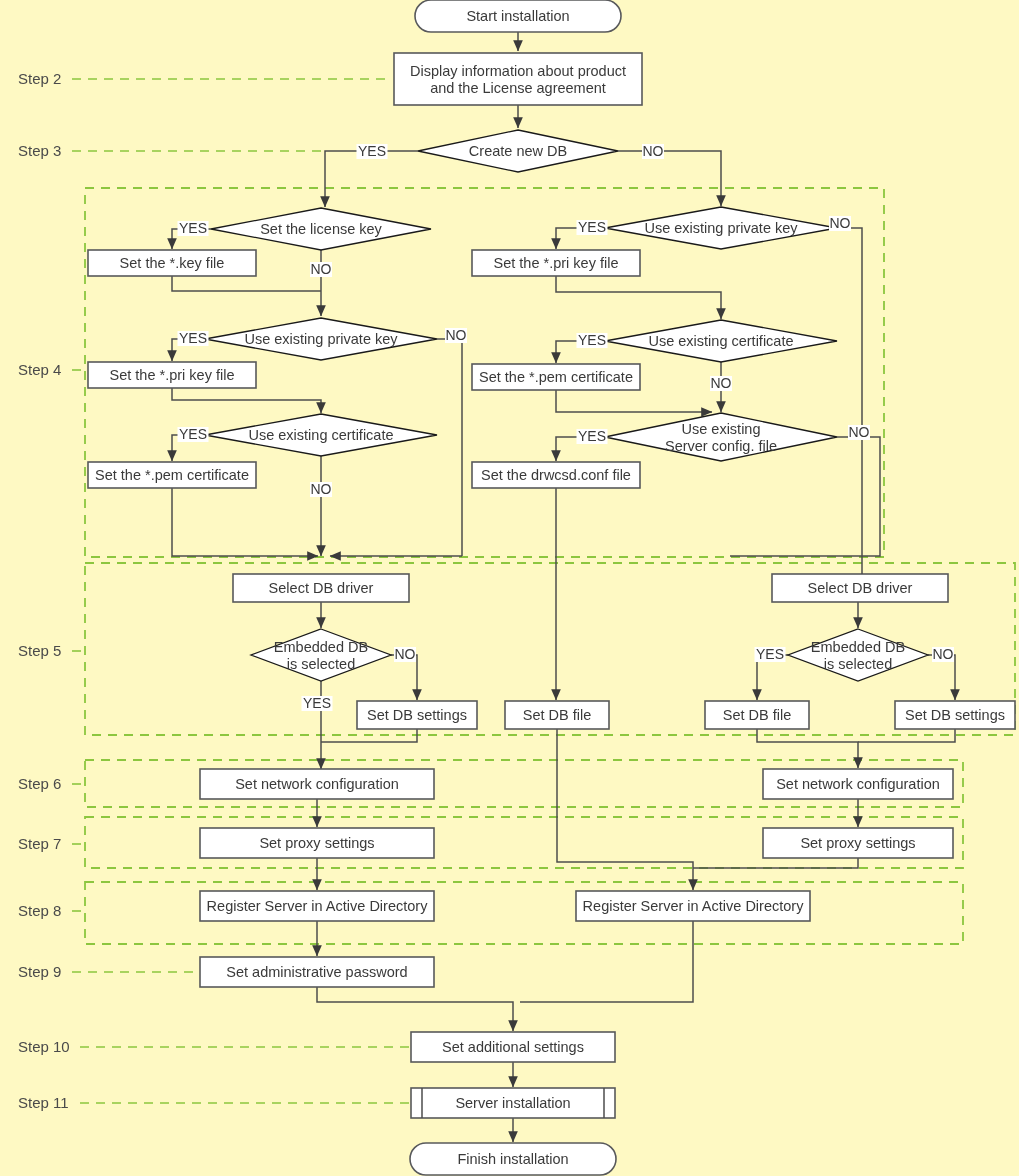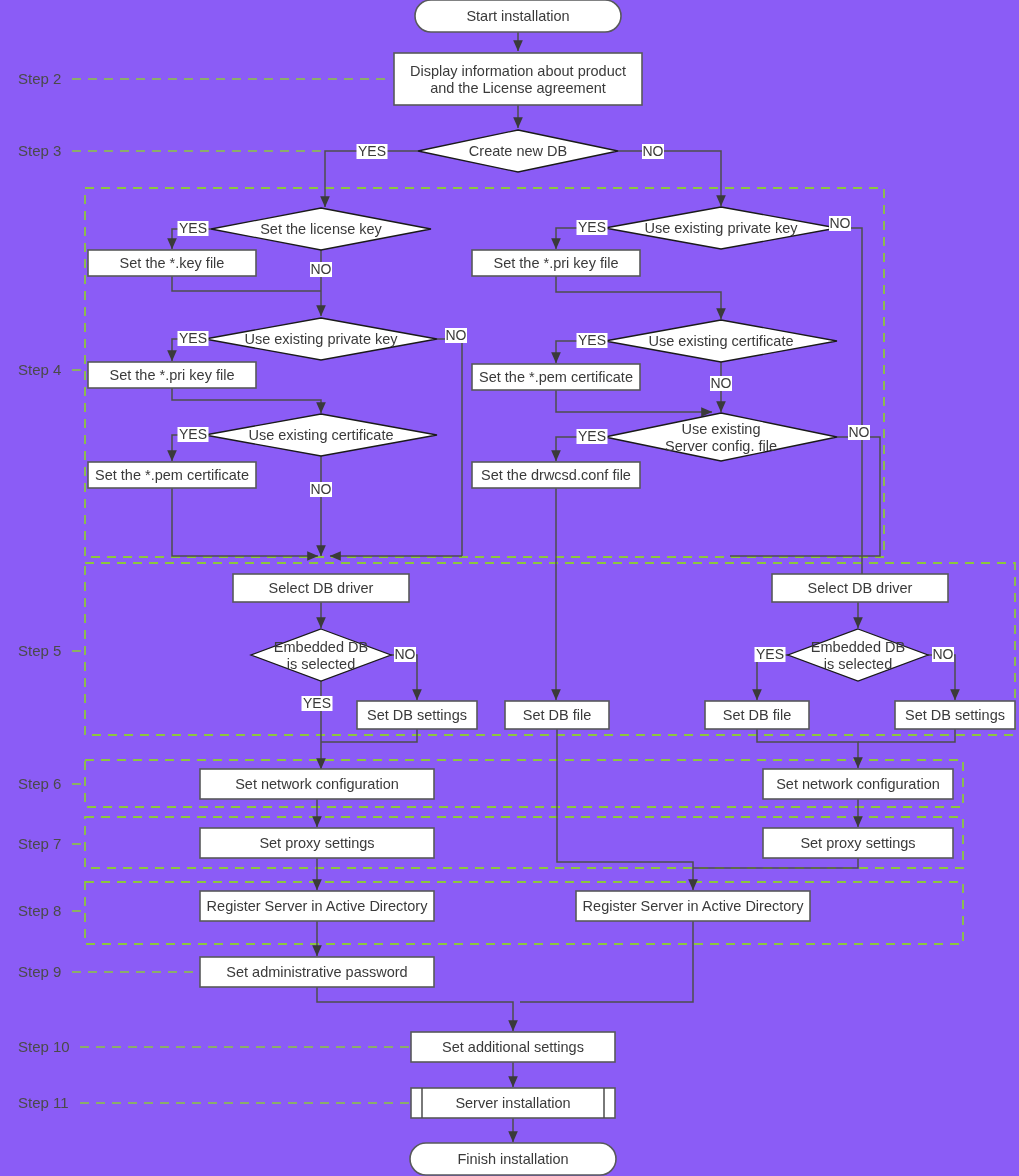--- a/index.html
+++ b/index.html
@@ -1,17 +1,17 @@
 <!DOCTYPE html>
 <html><head>
 <meta charset="utf-8">
 <style>
   html,body{margin:0;padding:0;background:#ffffff;}
   body{font-family:"Liberation Sans",sans-serif;}
-  #stage{position:relative;width:1019px;height:1176px;overflow:hidden;background:#8b5cf6;}
+  #stage{position:relative;width:1019px;height:1176px;overflow:hidden;background:#fef9c3;}
   svg{position:absolute;left:0;top:0;}
   .nodetext{font-family:"Liberation Sans",sans-serif;font-size:14.5px;fill:#3a3a3a;}
   .steplabel{font-family:"Liberation Sans",sans-serif;font-size:15px;fill:#4a4a4a;}
   .yn{font-family:"Liberation Sans",sans-serif;font-size:14px;fill:#3a3a3a;}
   .shape{fill:#ffffff;stroke:#58595b;stroke-width:1.6;}
   .shape-term{fill:#ffffff;stroke:#58595b;stroke-width:1.6;}
   .dec{fill:#ffffff;stroke:#1a1a1a;stroke-width:1.3;}
   .conn{stroke:#4d4d4d;stroke-width:1.5;fill:none;}
   .greenbox{fill:none;stroke:#8cc63f;stroke-width:1.8;stroke-dasharray:9 7;}
   .greenline{stroke:#8cc63f;stroke-width:1.6;stroke-dasharray:9 7;fill:none;}

